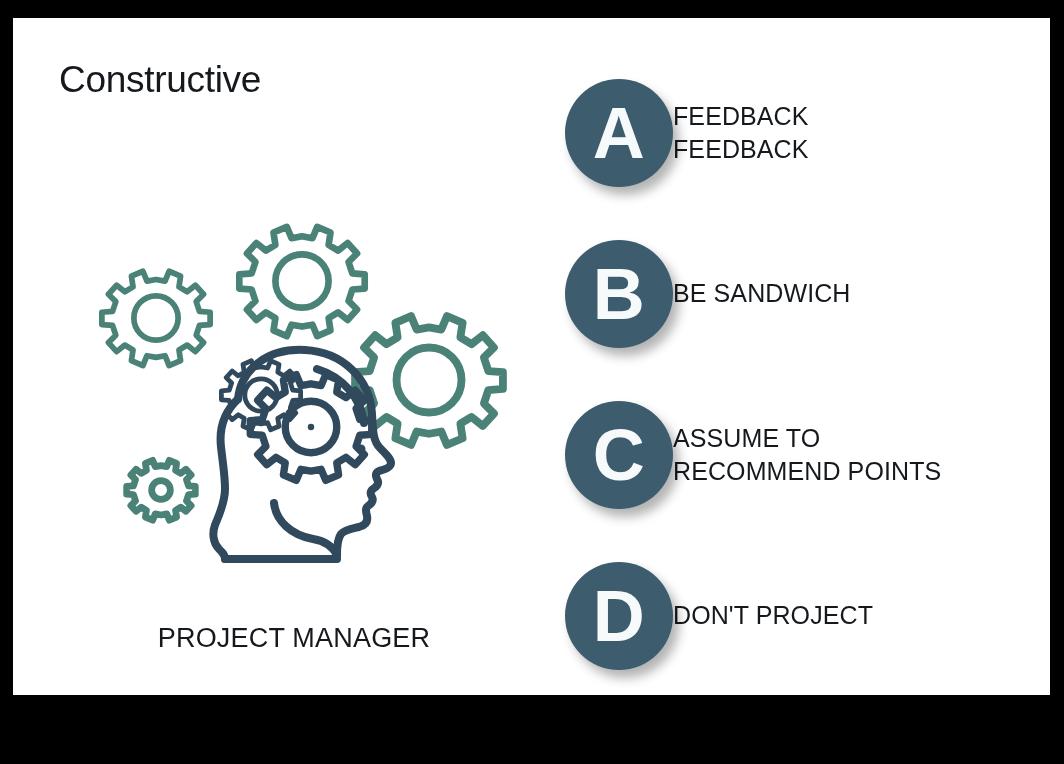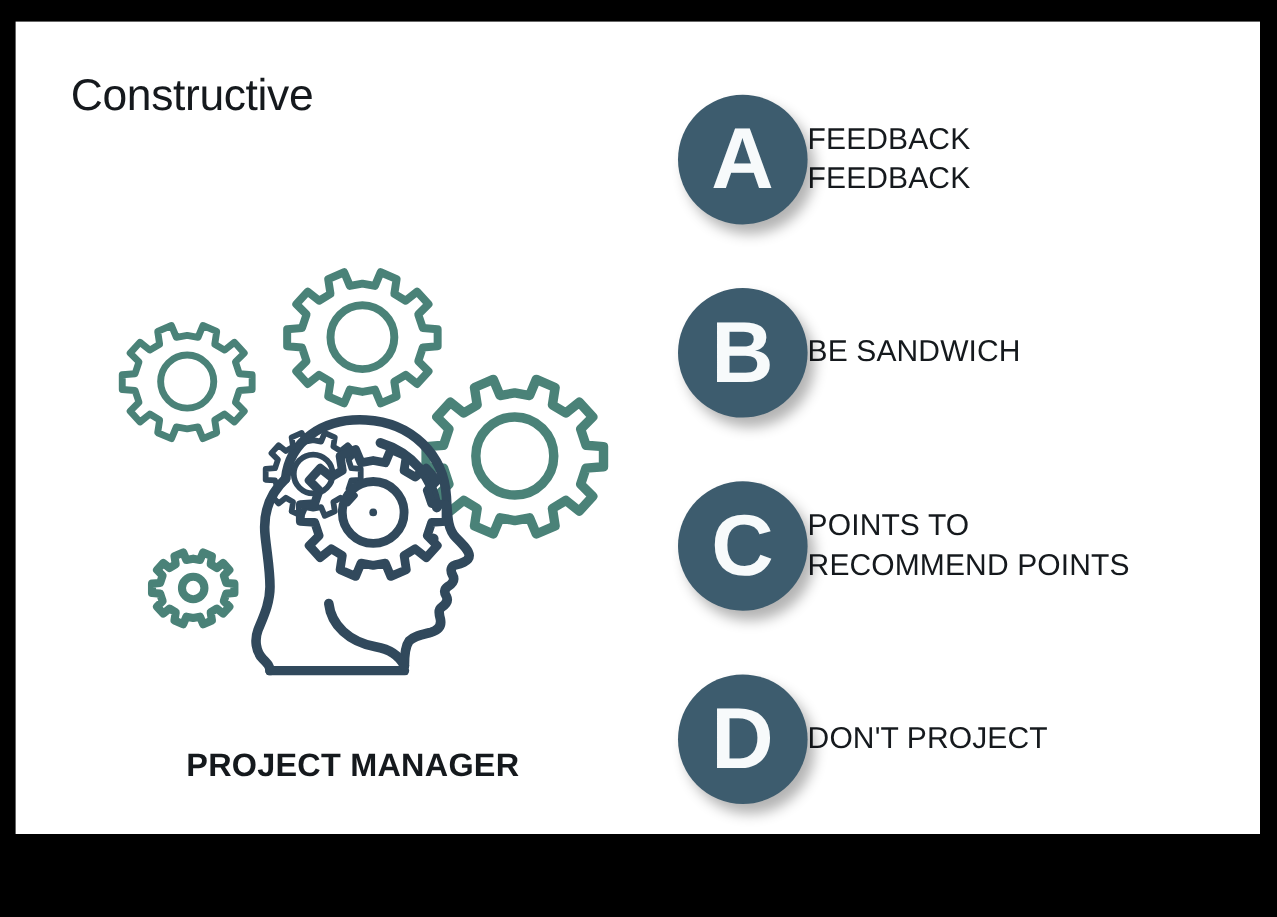--- a/index.html
+++ b/index.html
@@ -55,21 +55,21 @@
     height: 360px;
   }
 
   #role-caption {
     position: absolute;
     left: 46px;
     top: 605px;
     width: 470px;
     text-align: center;
     font-size: 27px;
-    font-weight: bold;
+    font-weight: normal;
     color: #15191d;
     letter-spacing: 0.2px;
   }
 
   
   #tips-list {
     position: absolute;
     left: 536px;
     top: 34px;
     width: 490px;
@@ -203,21 +203,21 @@
         <div class="tip-label">
           <span>BE SANDWICH</span>
         </div>
       </div>
 
       <div class="tip-row">
         <div class="tip-badge">
           <span class="tip-letter">C</span>
         </div>
         <div class="tip-label">
-          <span>POINTS TO</span>
+          <span>ASSUME TO</span>
           <span>RECOMMEND POINTS</span>
         </div>
       </div>
 
       <div class="tip-row">
         <div class="tip-badge">
           <span class="tip-letter">D</span>
         </div>
         <div class="tip-label">
           <span>DON'T PROJECT</span>

